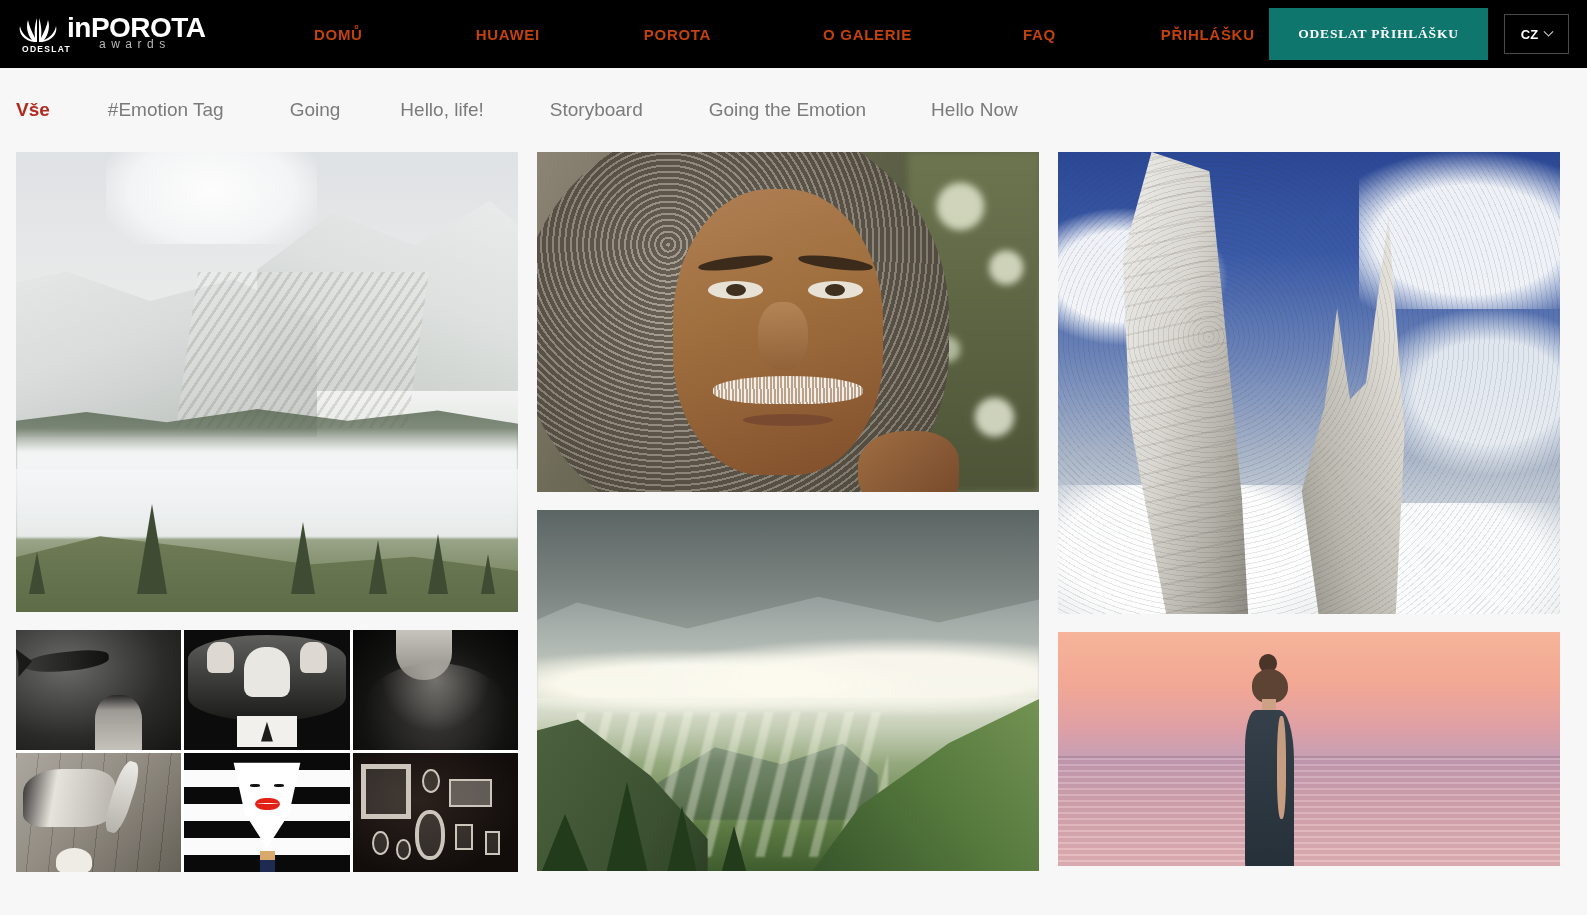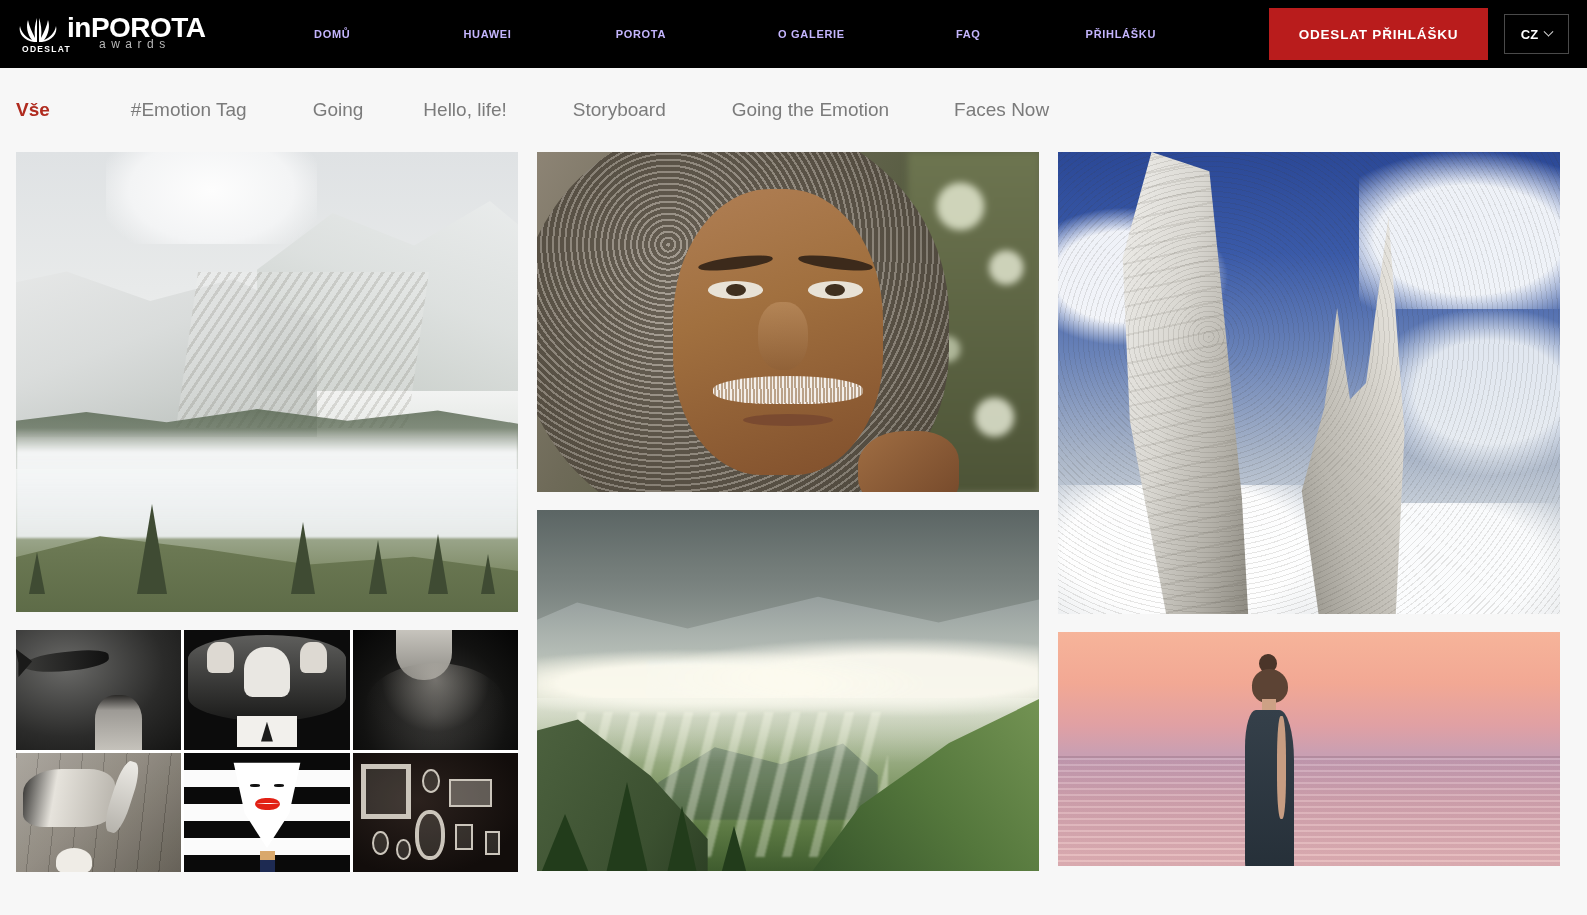--- a/index.html
+++ b/index.html
@@ -37,40 +37,40 @@
     letter-spacing:-0.5px; line-height:1;
   }
   .lt-main .lc { font-weight:bold; }
   .lt-sub {
     position:absolute; left:32px; top:25px;
     font-size:12px; color:#b9b9b9; letter-spacing:5.5px;
   }
 
   #navlinks { display:flex; align-items:center; flex:1; height:100%; }
   .navlink {
-    color:#c4b5fd; font-size:11px; font-weight:bold;
+    color:#c2410c; font-size:15px; font-weight:bold;
     letter-spacing:0.7px; text-decoration:none;
     white-space:nowrap; cursor:pointer;
   }
   .navlink:nth-child(1){ margin-left:114px; }
   .navlink:nth-child(2){ margin-left:113px; }
   .navlink:nth-child(3){ margin-left:104px; }
   .navlink:nth-child(4){ margin-left:112px; }
   .navlink:nth-child(5){ margin-left:111px; }
   .navlink:nth-child(6){ margin-left:105px; }
 
   #submit-btn {
     width:219px; height:52px;
-    background:#b91c1c;
+    background:#0f766e;
     color:#fff; font-size:13.5px; font-weight:bold;
     letter-spacing:0.8px;
     display:flex; align-items:center; justify-content:center;
     border:none; cursor:pointer;
     margin-right:16px;
-    font-family:Liberation Sans, sans-serif;
+    font-family:Liberation Serif, serif;
   }
   #lang-select {
     width:65px; height:40px;
     border:1px solid #4a4a4a; background:#000;
     color:#fff; font-size:13px; font-weight:bold;
     display:flex; align-items:center; justify-content:center;
     gap:7px; cursor:pointer; margin-right:18px;
   }
   #lang-select .chev {
     display:inline-block; width:7px; height:7px;
@@ -84,21 +84,21 @@
     display:flex; align-items:center;
     background:#f7f7f7;
   }
   .filter {
     font-size:19px; color:#7b7b7b;
     cursor:pointer; white-space:nowrap;
     font-weight:normal;
   }
   .filter.active { color:#b02b1f; font-weight:bold; }
   .filter:nth-child(1){ margin-left:16px; }
-  .filter:nth-child(2){ margin-left:81px; }
+  .filter:nth-child(2){ margin-left:58px; }
   .filter:nth-child(3){ margin-left:66px; }
   .filter:nth-child(4){ margin-left:60px; }
   .filter:nth-child(5){ margin-left:66px; }
   .filter:nth-child(6){ margin-left:66px; }
   .filter:nth-child(7){ margin-left:65px; }
 
   
   #gallery {
     position:relative; width:1587px;
     height:763px; padding:0 16px;
@@ -392,21 +392,21 @@
   </div>
 </div>
 
 <div id="filters">
   <span class="filter active">Vše</span>
   <span class="filter">#Emotion Tag</span>
   <span class="filter">Going</span>
   <span class="filter">Hello, life!</span>
   <span class="filter">Storyboard</span>
   <span class="filter">Going the Emotion</span>
-  <span class="filter">Faces Now</span>
+  <span class="filter">Hello Now</span>
 </div>
 
 <div id="gallery">
 
   <div class="col">
 
     <div class="card p-mountain">
       <div class="rock-b"></div>
       <div class="rock-a"></div>
       <div class="scree"></div>

